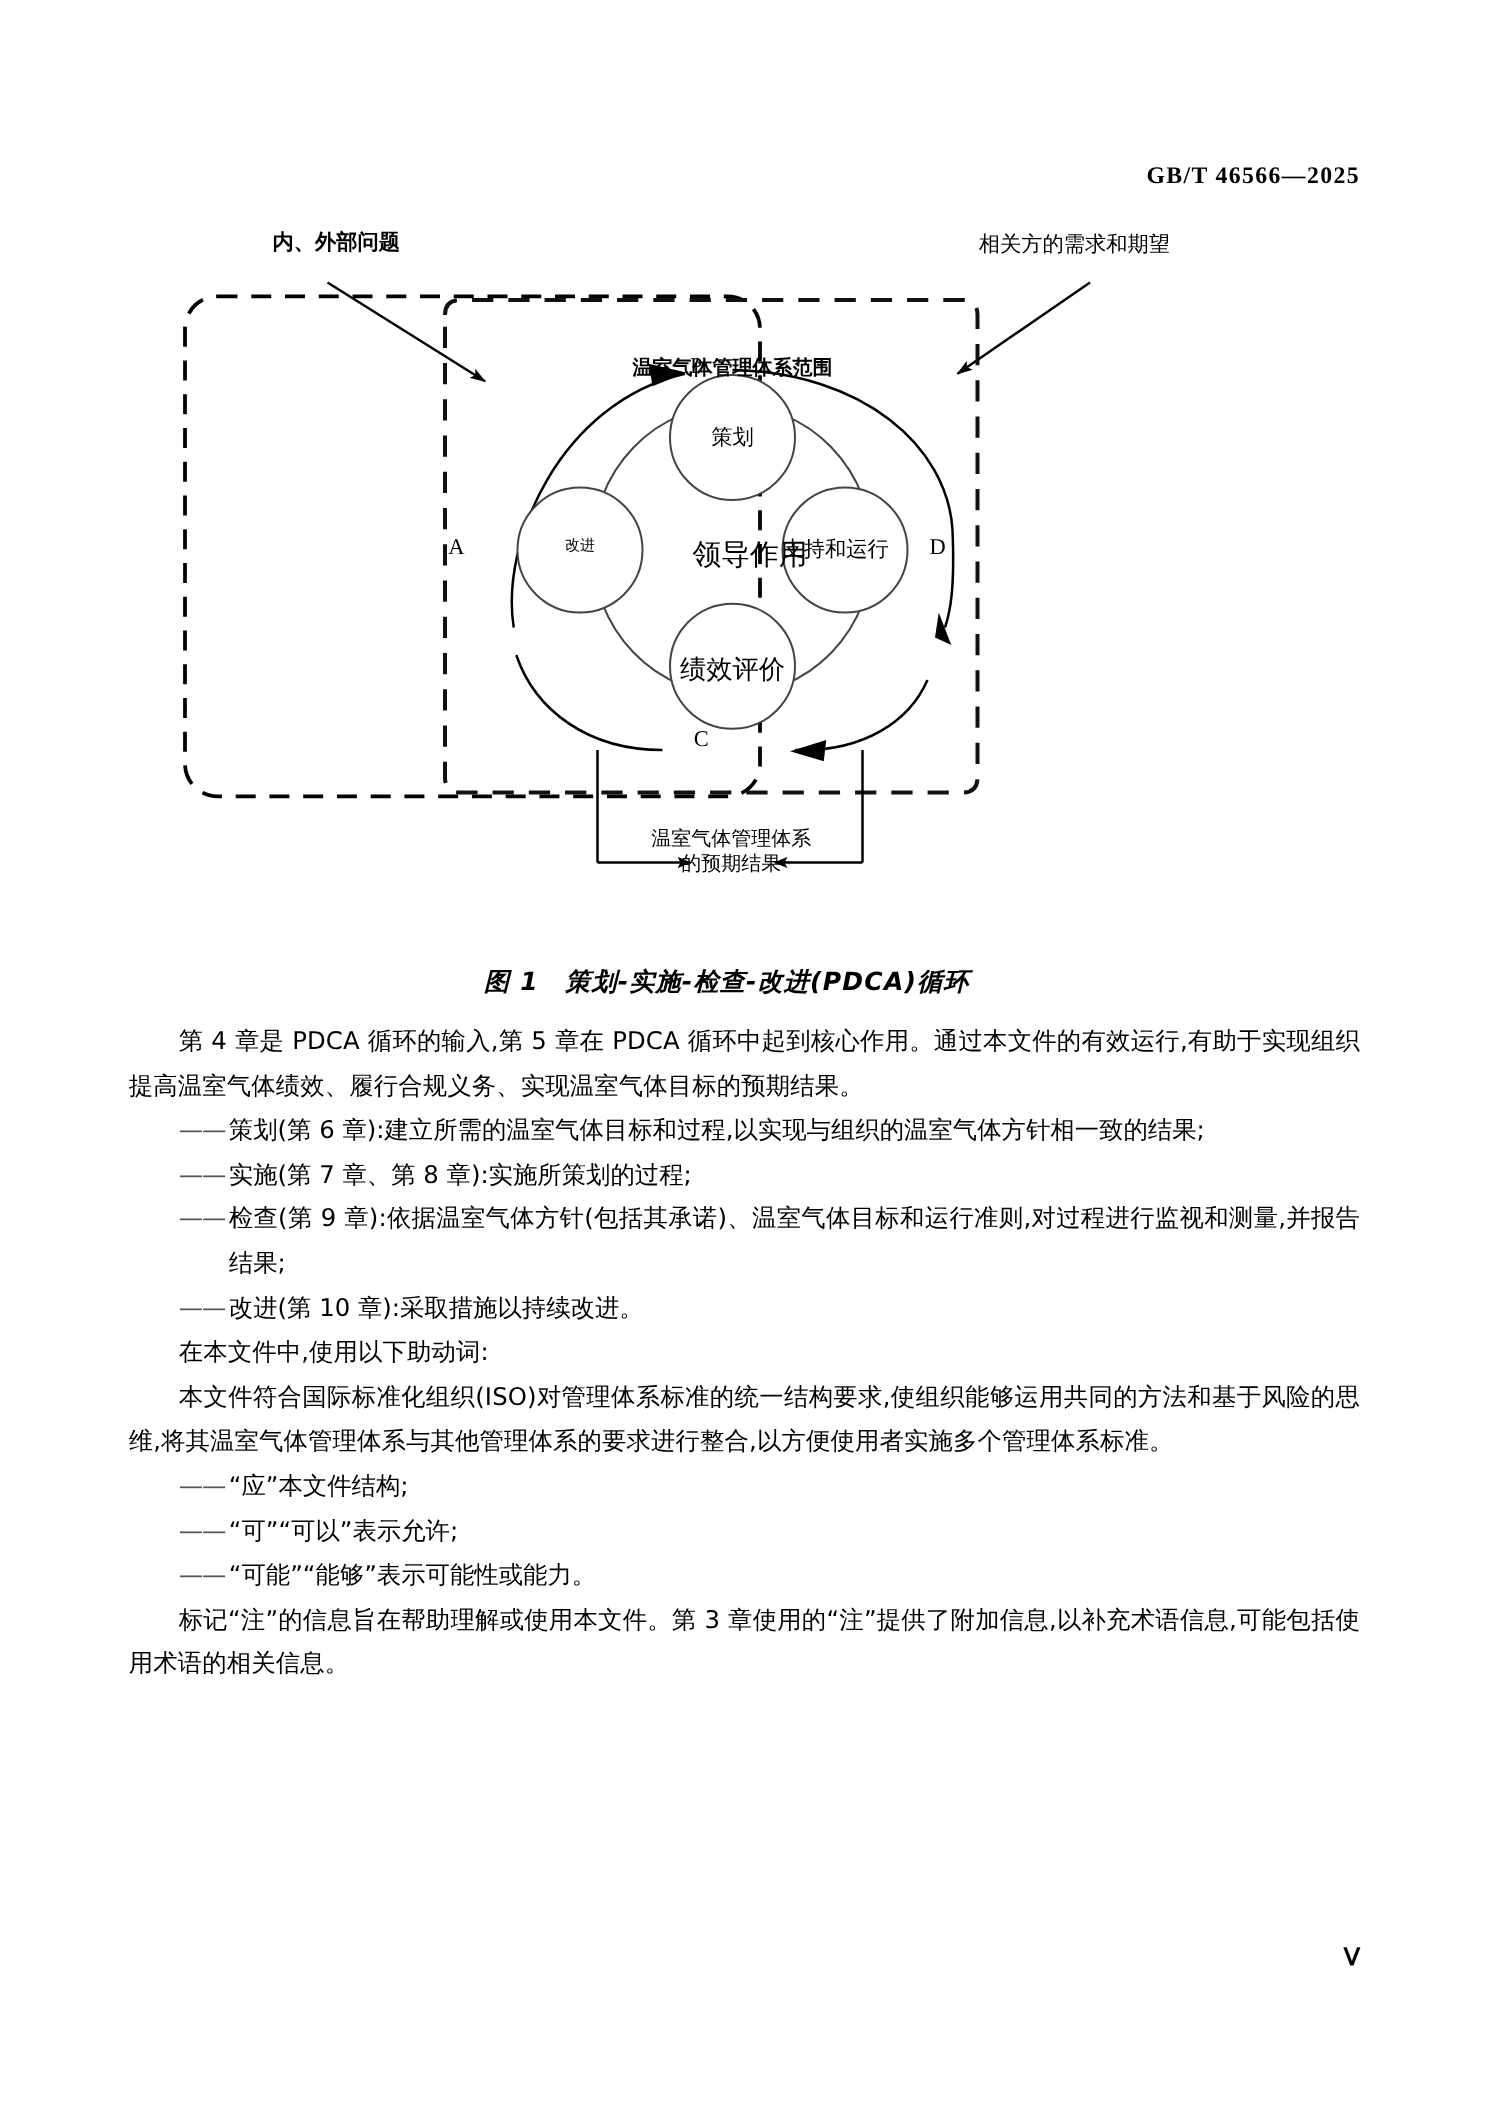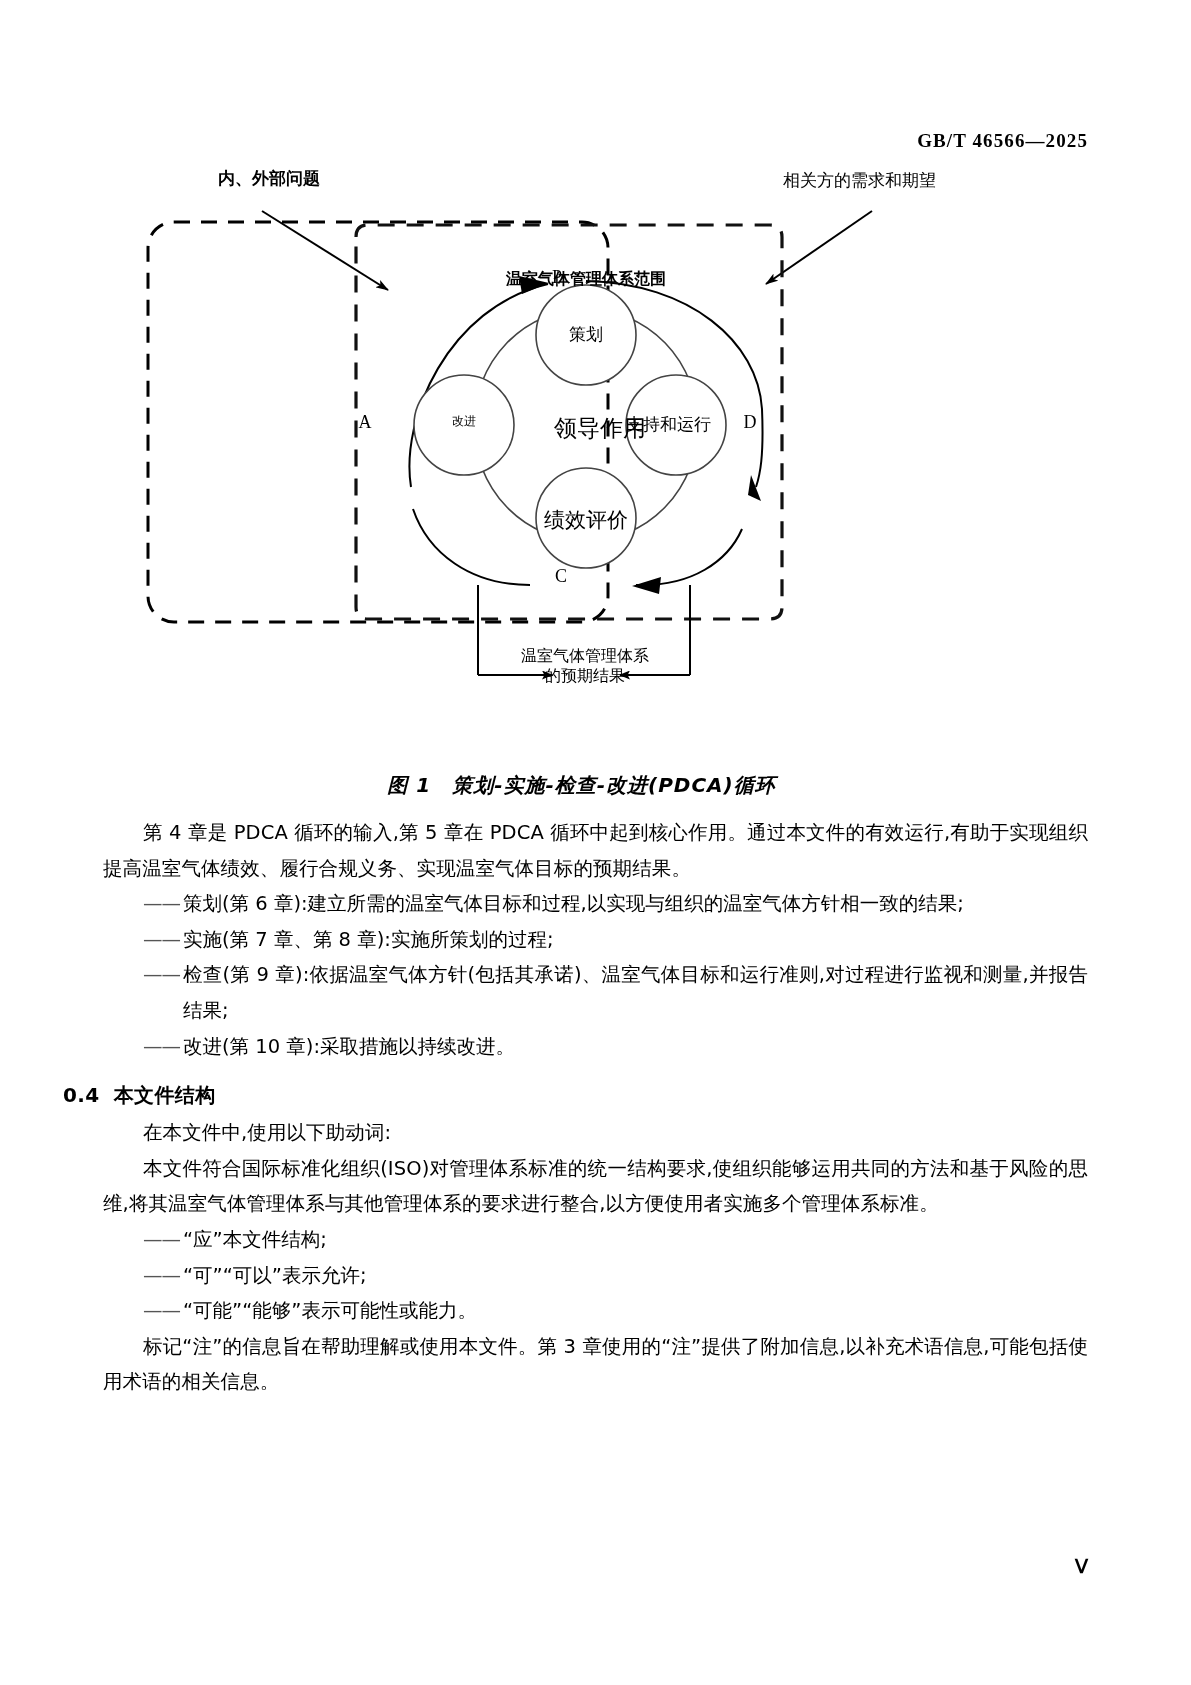--- a/index.html
+++ b/index.html
@@ -24,21 +24,21 @@
     font-family: "Liberation Serif", serif;
     font-size: 19px;
     font-weight: bold;
     letter-spacing: 1.1px;
     white-space: nowrap;
   }
 
   
   .figure-area {
     position: absolute;
-    top: 157px;
+    top: 172px;
     left: 0;
     width: 1081px;
     height: 590px;
   }
   .figure-area svg {
     display: block;
   }
   .cn {
     font-family: "DejaVu Sans", "Liberation Sans", sans-serif;
   }
@@ -214,23 +214,20 @@
   <div class="list-item">
     <span class="dash">——</span>
     <span class="list-body">检查(第 9 章):依据温室气体方针(包括其承诺)、温室气体目标和运行准则,对过程进行监视和测量,并报告结果;</span>
   </div>
 
   <div class="list-item">
     <span class="dash">——</span>
     <span class="list-body">改进(第 10 章):采取措施以持续改进。</span>
   </div>
 
-  <h2 class="section-heading">
-    <span class="num">0.4</span><span>本文件结构</span>
-  </h2>
 
   <p class="indent">在本文件中,使用以下助动词:</p>
 
   <p class="indent">本文件符合国际标准化组织(ISO)对管理体系标准的统一结构要求,使组织能够运用共同的方法和基于风险的思维,将其温室气体管理体系与其他管理体系的要求进行整合,以方便使用者实施多个管理体系标准。</p>
 
   <div class="list-item">
     <span class="dash">——</span>
     <span class="list-body">“应”本文件结构;</span>
   </div>
 

